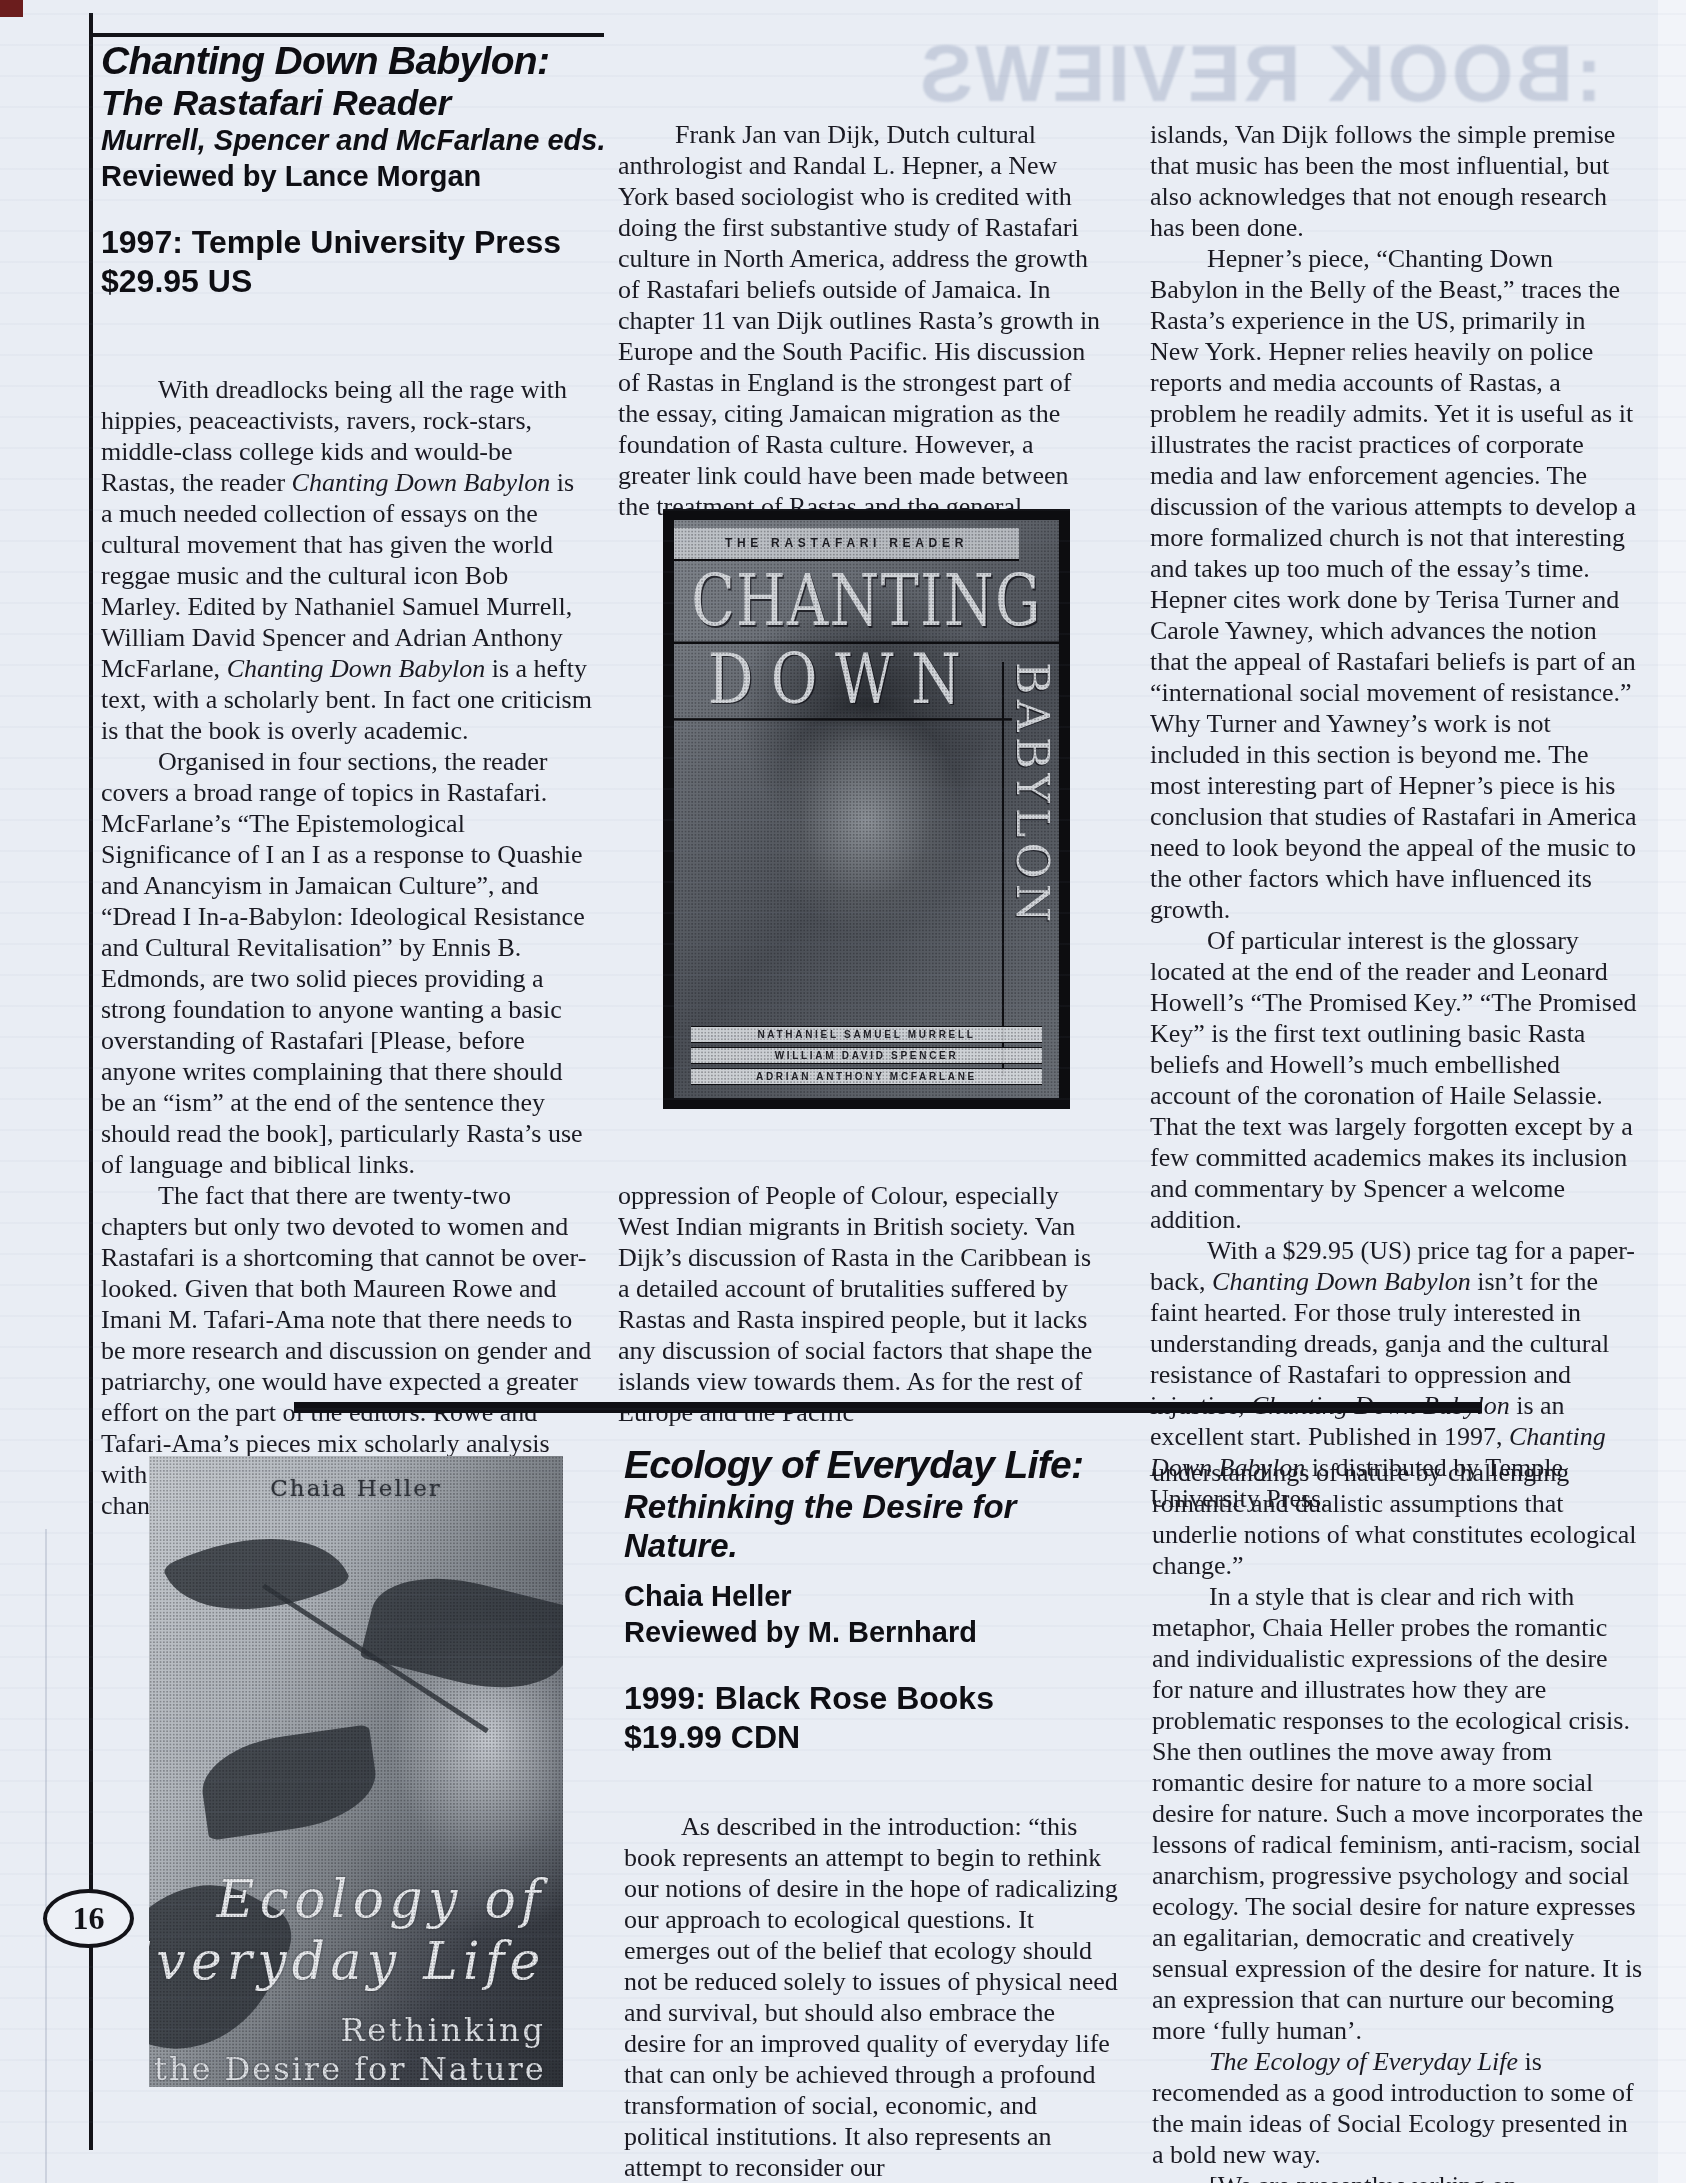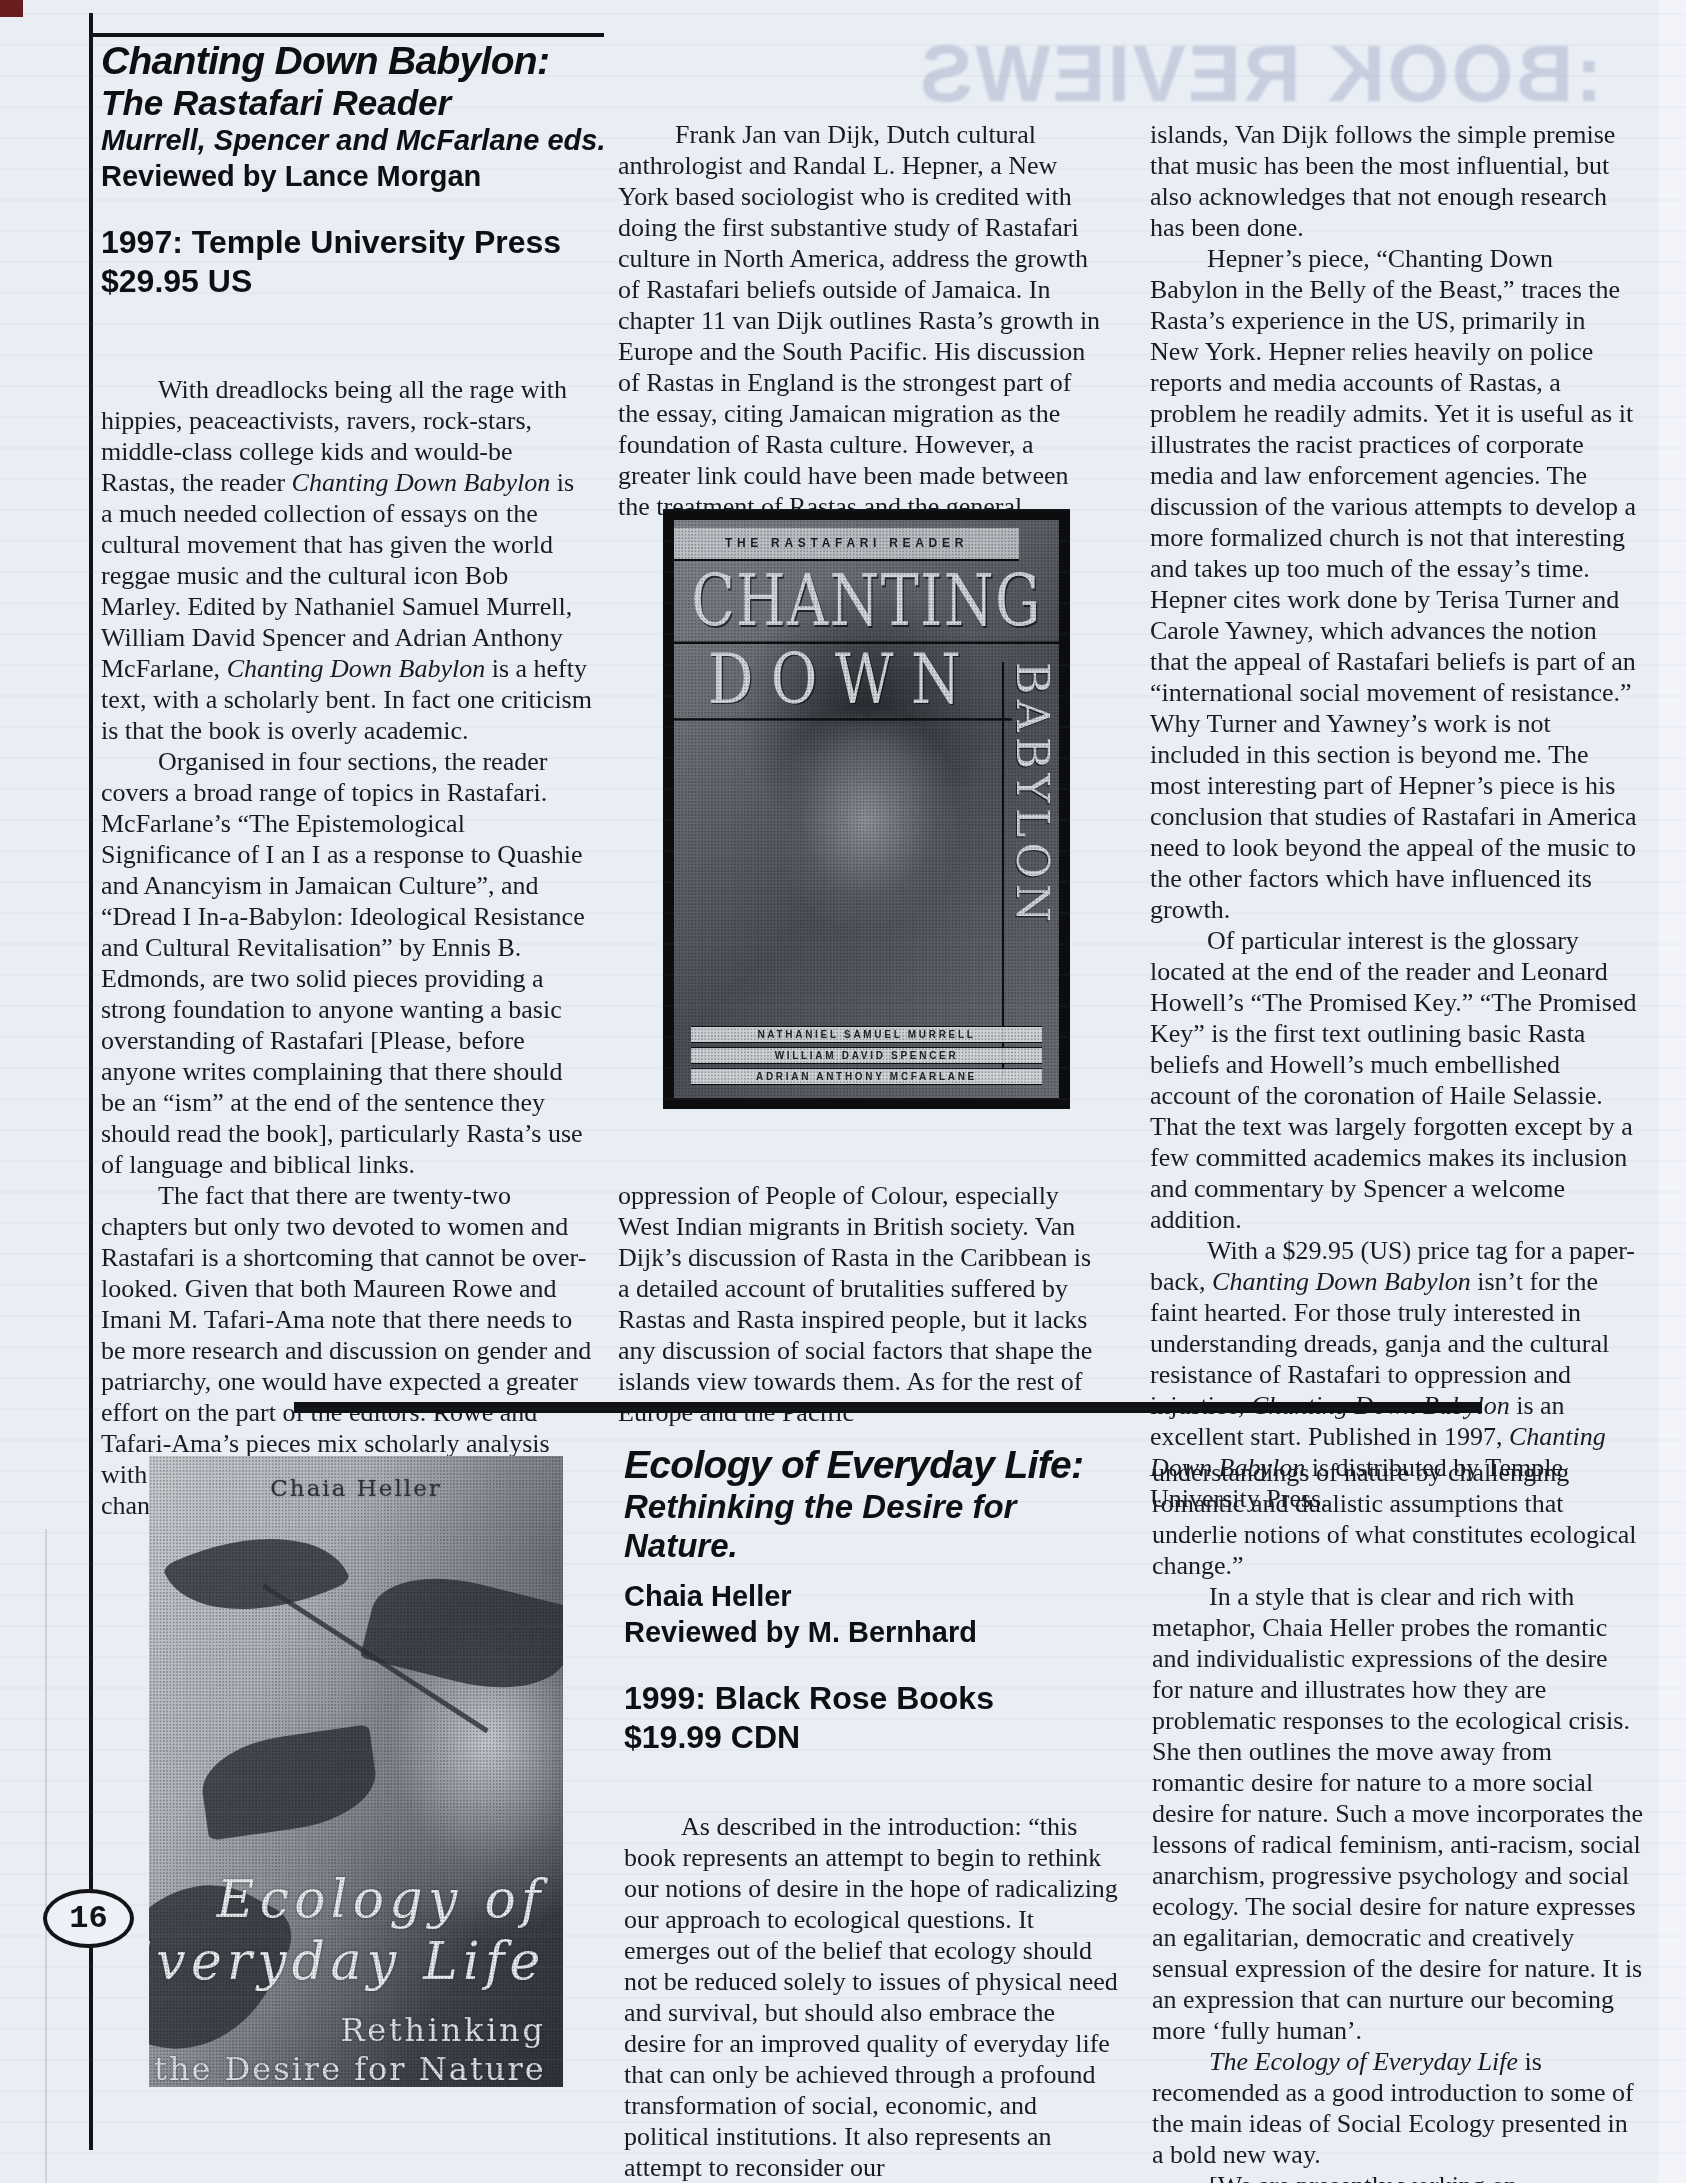--- a/index.html
+++ b/index.html
@@ -73,21 +73,21 @@
       font-size:23px;letter-spacing:2px;color:#30343b;text-shadow:0 0 2px rgba(70,74,82,.55);}
   .cover2 .ct{position:absolute;right:17.4px;text-align:right;font-family:"DejaVu Serif",serif;
       font-style:italic;color:#e7e9ec;text-shadow:0 0 2.7px rgba(30,32,38,.6);white-space:nowrap;}
   .cover2 .ct.l1{top:413px;font-size:52px;letter-spacing:5.3px;}
   .cover2 .ct.l2{top:475px;font-size:52px;letter-spacing:5.3px;}
   .cover2 .ct.l3{top:555px;font-size:32px;font-style:normal;letter-spacing:2.7px;color:#dde0e4;}
   .cover2 .ct.l4{top:594px;font-size:32px;font-style:normal;letter-spacing:2px;color:#dde0e4;}
   
   .badge{position:absolute;left:43px;top:1889px;width:83px;height:51px;background:#edf0f6;
       border:4px solid #131318;border-radius:50%;display:flex;align-items:center;justify-content:center;
-      font-family:Liberation Mono, monospace;font-weight:700;font-size:32px;color:#131318;z-index:5;}
+      font-family:Liberation Serif, serif;font-weight:700;font-size:32px;color:#131318;z-index:5;}
 </style>
 </head>
 <body>
 
 <div class="page">
 
   <div class="ghost-header">:BOOK REVIEWS</div>
   <div class="corner-mark"></div>
   <div class="edge-strip"></div>
   <div class="fold-line"></div>

